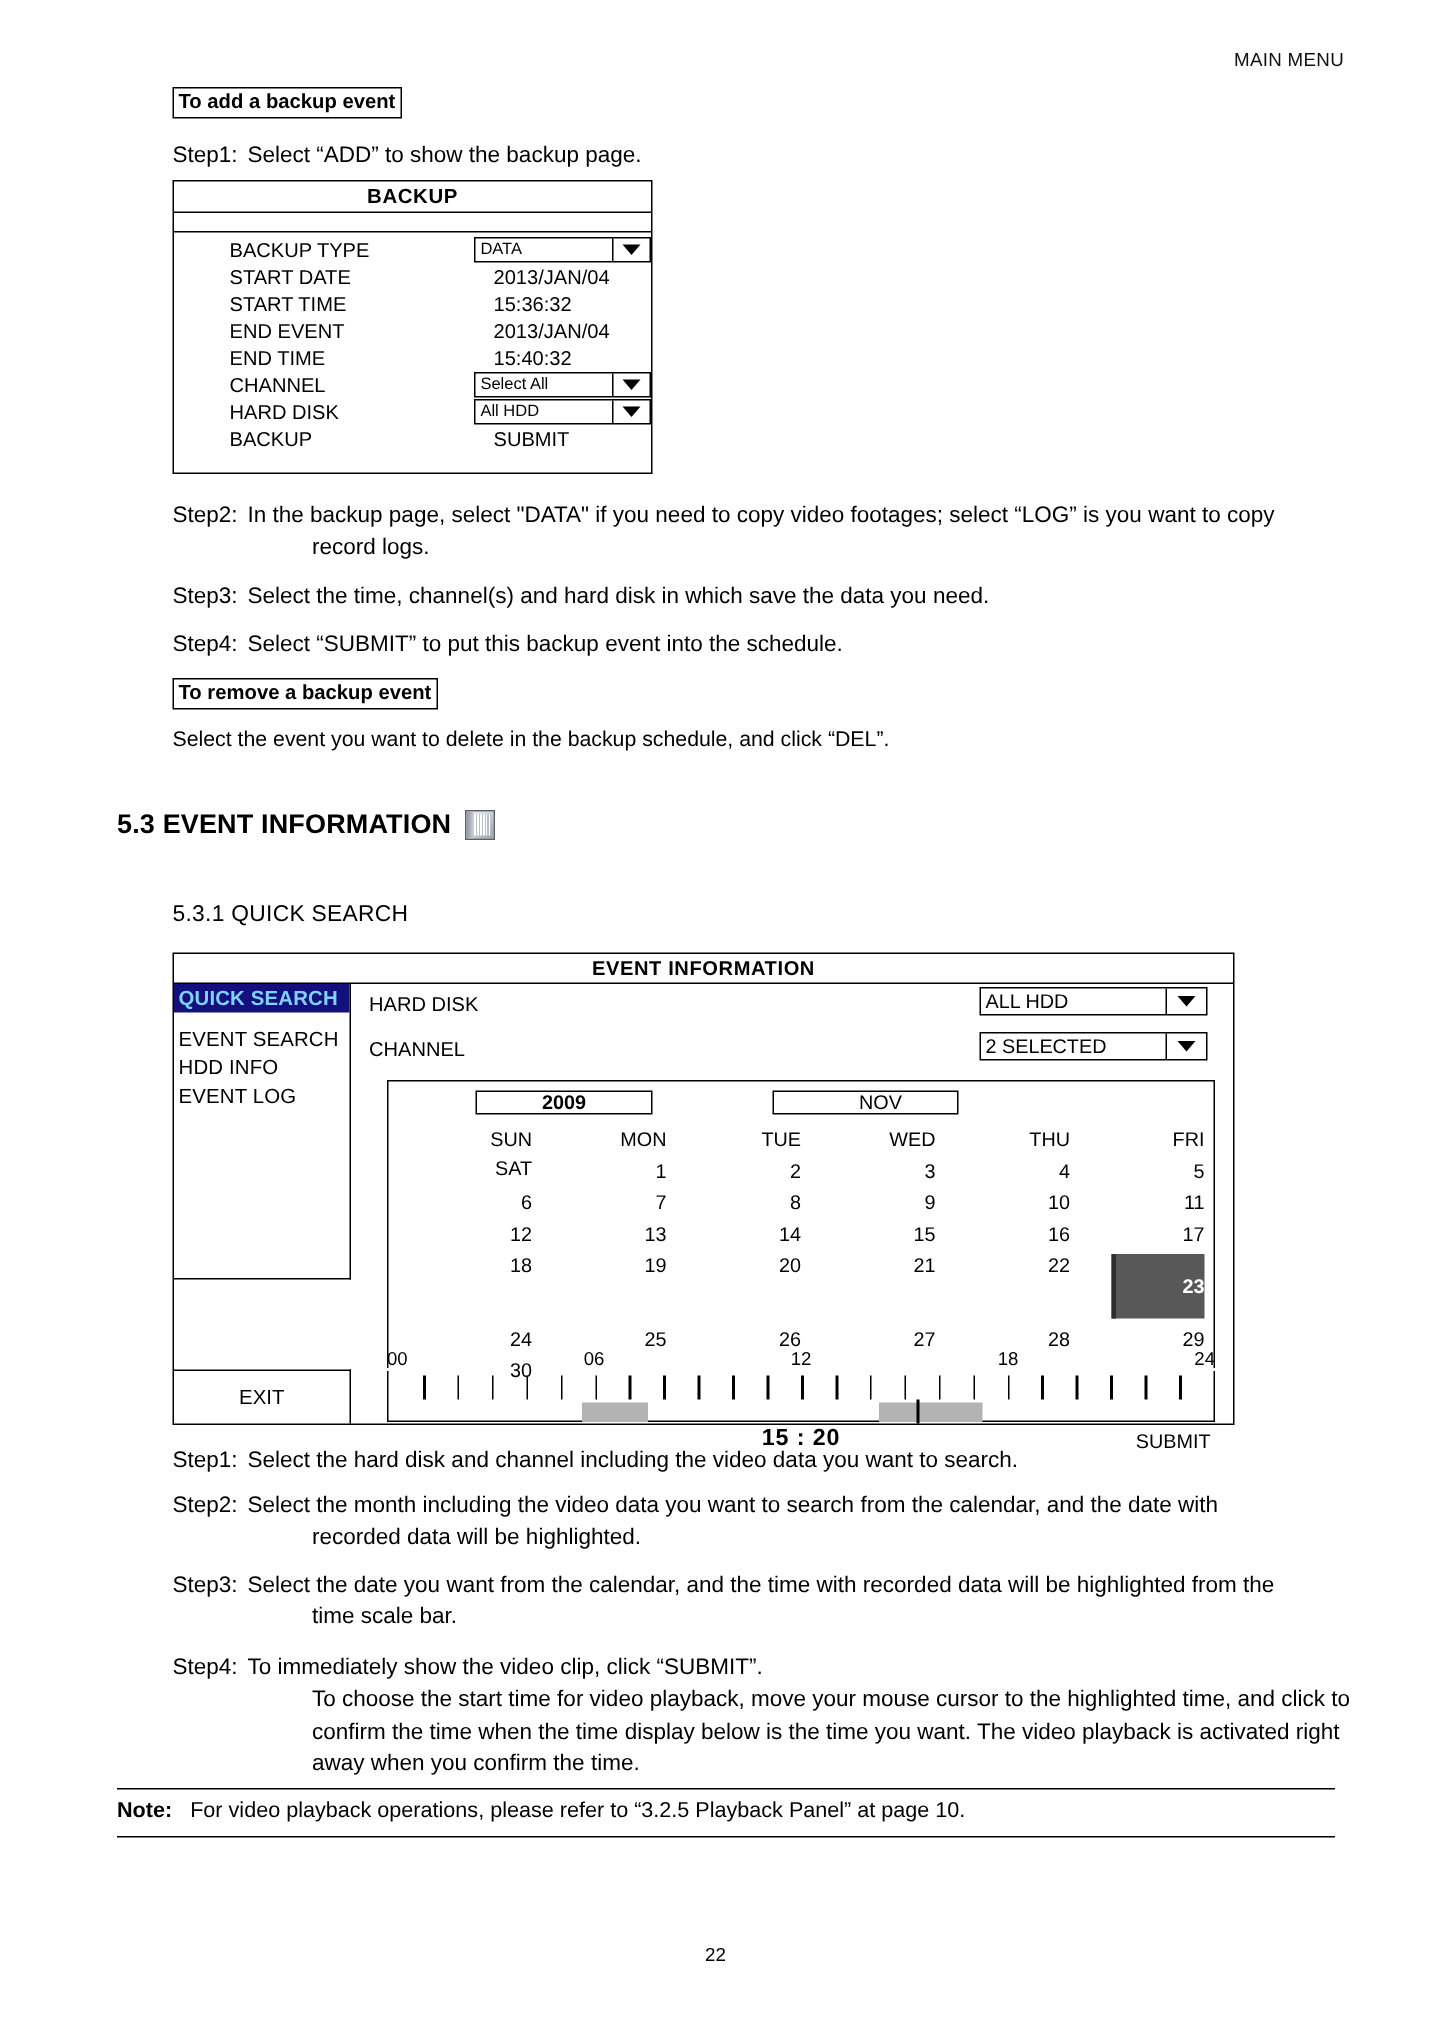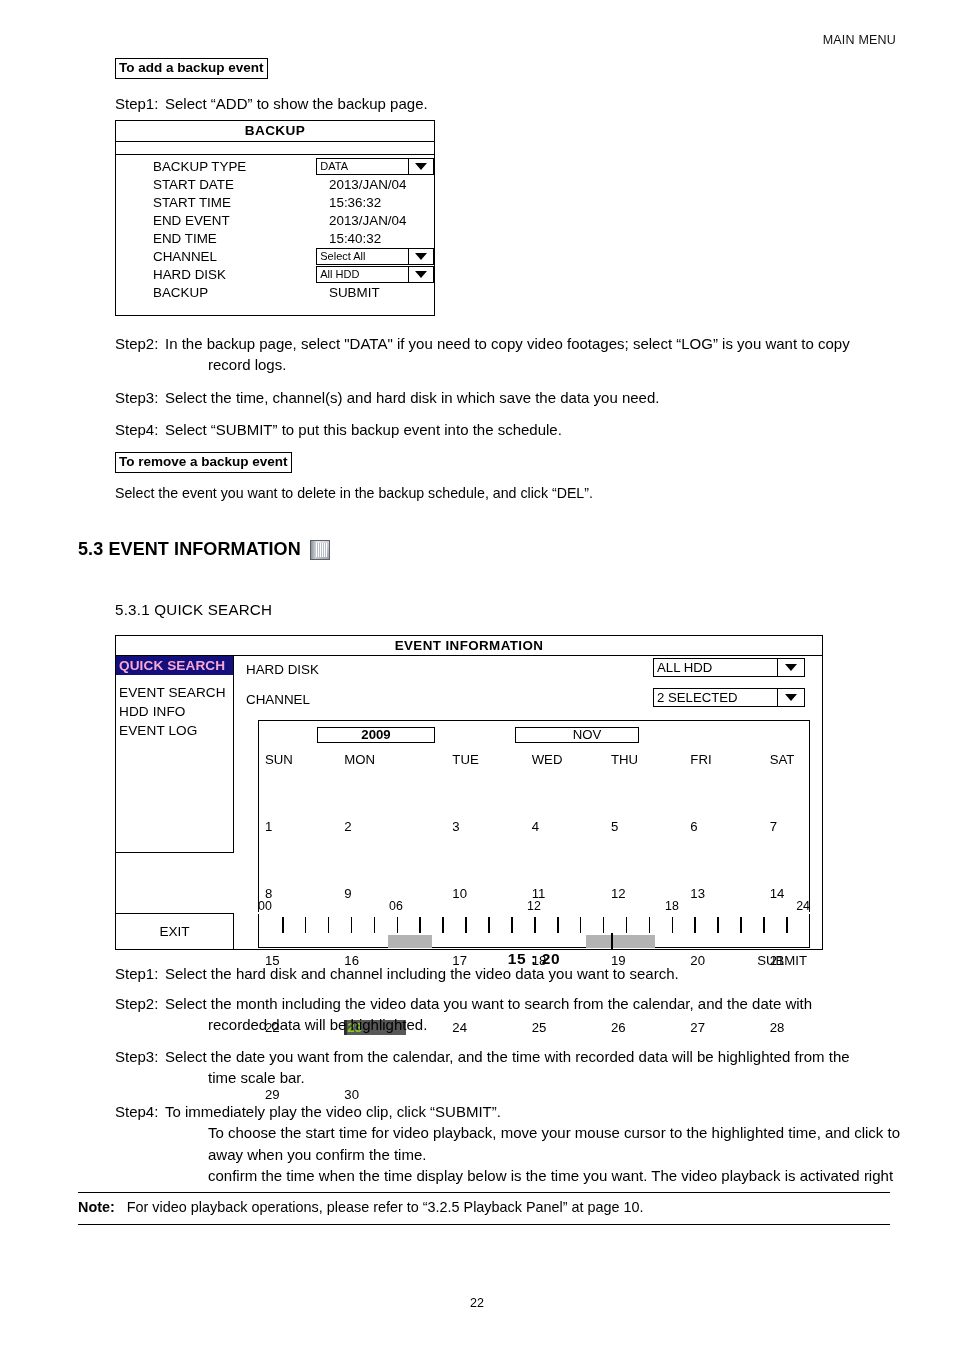--- a/index.html
+++ b/index.html
@@ -168,21 +168,21 @@
   }
   .ei-item {
     font-size: 13.6px;
     padding: 1px 0 1px 3px;
     line-height: 17px;
     height: 19px;
     letter-spacing: .1px;
   }
   .ei-item.active {
     background: #13107e;
-    color: #f9a8d4;
+    color: #7dd3fc;
     font-weight: bold;
   }
   .ei-item.sp { margin-top: 8px; }
 
   .ei-exit {
     position: absolute;
     left: 0; bottom: 0;
     width: 118px;
     height: 36px;
     border-right: 1.4px solid #000;
@@ -238,34 +238,33 @@
     line-height: 14px;
     background: #fff;
   }
   .ym-box.year { left: 58px; width: 118px; font-weight: bold; }
   .ym-box.month { left: 256px; width: 124px; padding-left: 20px; }
 
   .cal-grid {
     position: absolute;
     left: 6px; right: 6px; top: 30px;
     display: grid;
-    grid-template-columns: repeat(7, 1fr);
-    text-align: left;
+    grid-template-columns: repeat(6, 1fr);
+    text-align: right;
     font-size: 13.2px;
-    gap: 46px;
   }
   .cal-grid .dow { padding: 1px 0 3px; }
   .cal-grid .day { padding: 3px 0; position: relative; }
   .cal-grid .day span.hl {
     display: inline-block;
     min-width: 62px;
     background: #585858;
-    color: #84cc16;
+    color: #ffffff;
     font-weight: bold;
-    padding: 0 0;
+    padding: 14px 0;
     border-left: 3px solid #2f2f2f;
   }
   .cal-grid .day.empty { visibility: hidden; }
 
   
   .ts-wrap {
     position: absolute;
     left: 142px;
     top: 256px;
     width: 552px;
@@ -599,24 +598,24 @@
   <span class="step-label">Step3:</span>
   <span class="step-body">
     <span>Select the date you want from the calendar, and the time with recorded data will be highlighted from the</span>
     <span class="indent">time scale bar.</span>
   </span>
 </div>
 
 <div class="step" style="position:absolute;left:115px;top:1101px;width:785px;">
   <span class="step-label">Step4:</span>
   <span class="step-body">
-    <span>To immediately play the video clip, click “SUBMIT”.</span>
+    <span>To immediately show the video clip, click “SUBMIT”.</span>
     <span class="indent">To choose the start time for video playback, move your mouse cursor to the highlighted time, and click to</span>
+    <span class="indent">confirm the time when the time display below is the time you want. The video playback is activated right</span>
     <span class="indent">away when you confirm the time.</span>
-    <span class="indent">confirm the time when the time display below is the time you want. The video playback is activated right</span>
   </span>
 </div>
 
 <div class="note-rule" style="top:1192px;"></div>
 <div class="note" style="top:1198px;">
   <b>Note:</b>
   <span style="margin-left:8px;">For video playback operations, please refer to “3.2.5 Playback Panel” at page 10.</span>
 </div>
 <div class="note-rule" style="top:1224px;"></div>
 

